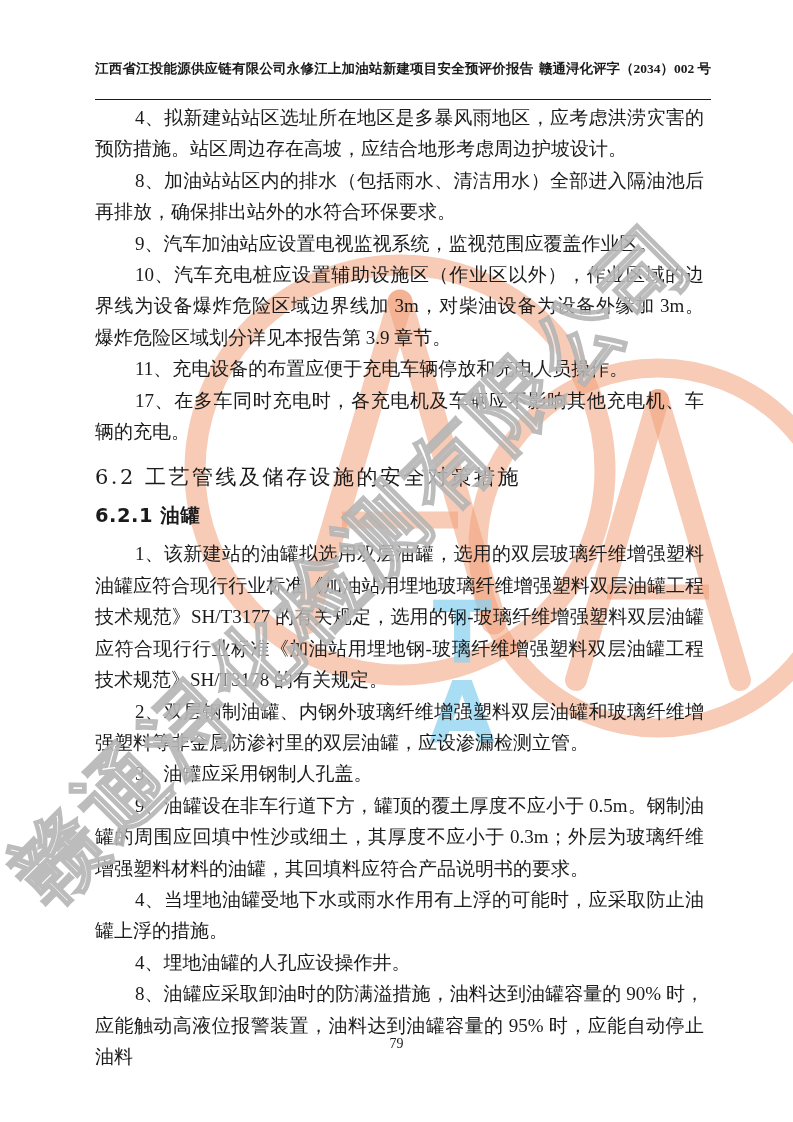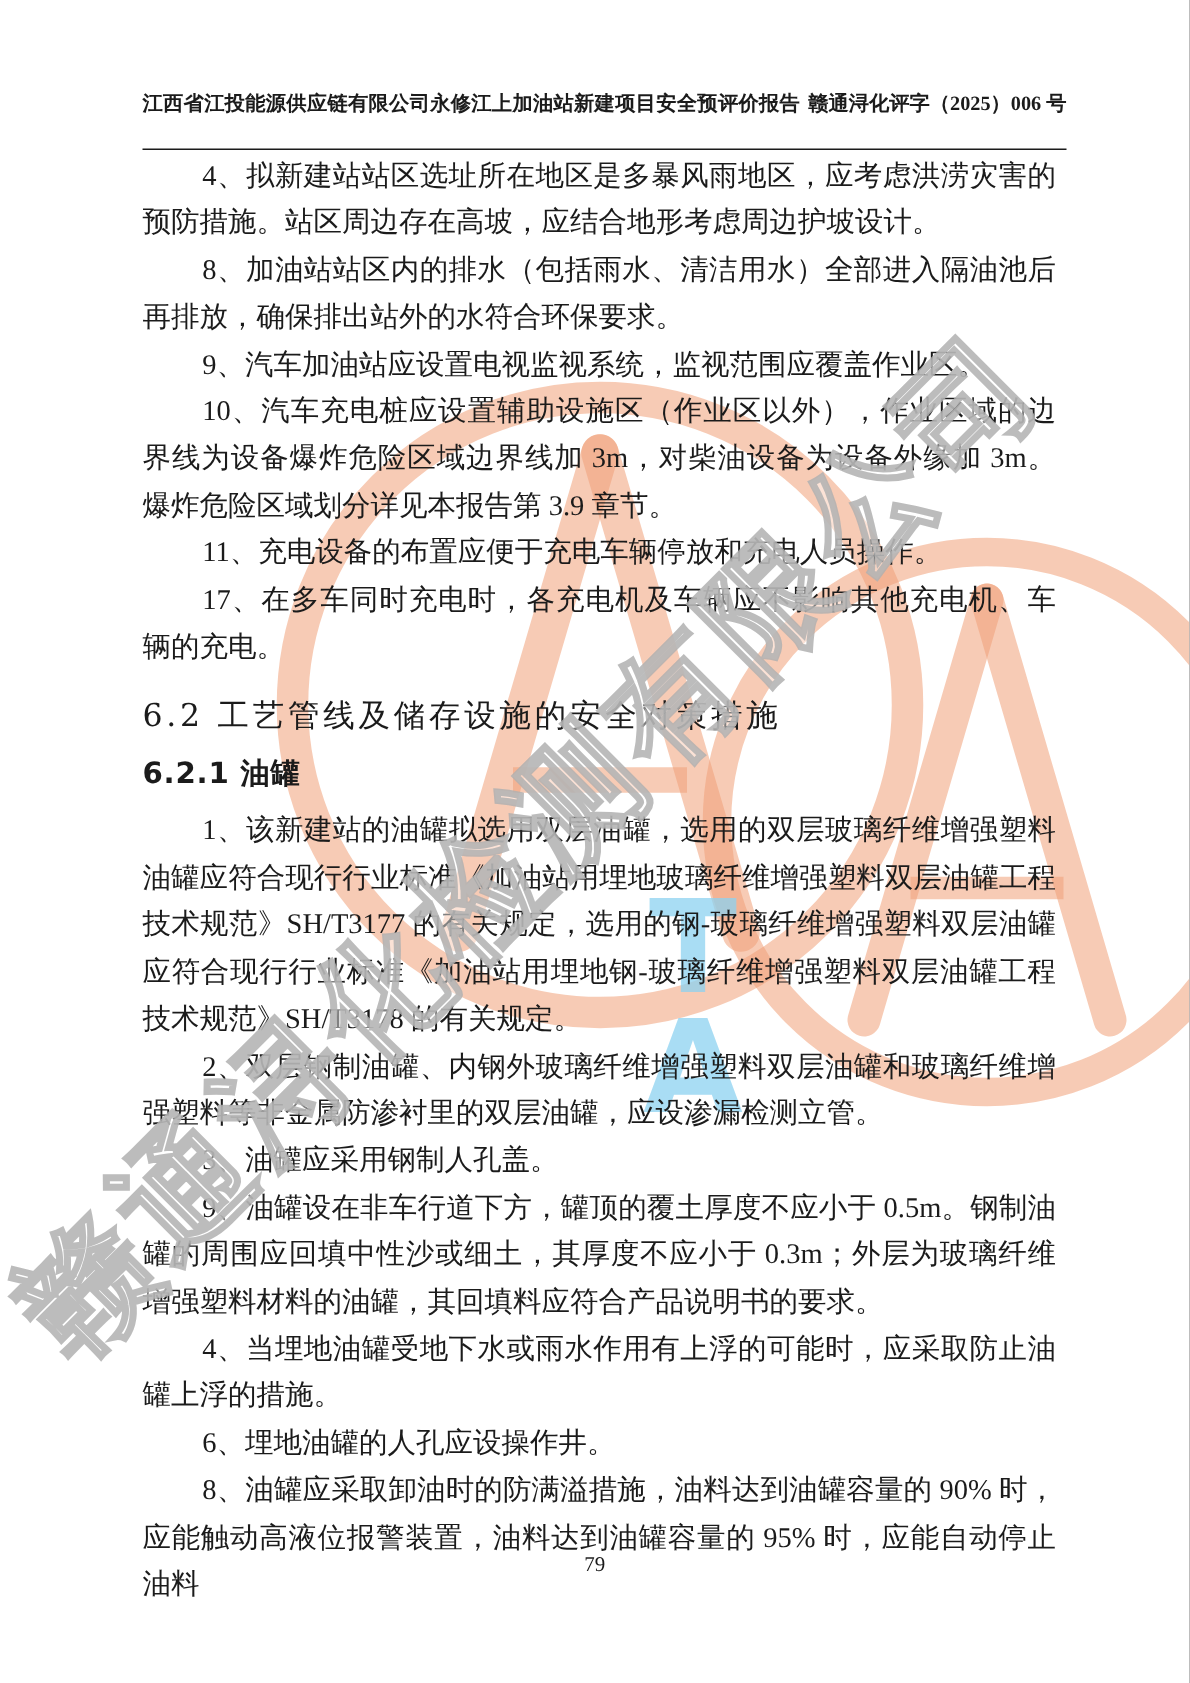--- a/index.html
+++ b/index.html
@@ -84,40 +84,40 @@
       <path d="M658 400 L740 680" stroke-width="22" stroke-linecap="round"></path>
       <path d="M607 592 L709 592" stroke-width="15"></path>
     </g>
   </svg>
 
   <div class="wm-letters">T
 A</div>
 
   <div class="header">
     <span class="hl">江西省江投能源供应链有限公司永修江上加油站新建项目安全预评价报告</span>
-    <span class="hr">赣通浔化评字（2025）006 号</span>
+    <span class="hr">赣通浔化评字（2034）002 号</span>
   </div>
 
   <div class="content">
     <p>4、拟新建站站区选址所在地区是多暴风雨地区，应考虑洪涝灾害的预防措施。站区周边存在高坡，应结合地形考虑周边护坡设计。</p>
     <p>8、加油站站区内的排水（包括雨水、清洁用水）全部进入隔油池后再排放，确保排出站外的水符合环保要求。</p>
     <p>9、汽车加油站应设置电视监视系统，监视范围应覆盖作业区。</p>
     <p>10、汽车充电桩应设置辅助设施区（作业区以外），作业区域的边界线为设备爆炸危险区域边界线加 3m，对柴油设备为设备外缘加 3m。爆炸危险区域划分详见本报告第 3.9 章节。</p>
     <p>11、充电设备的布置应便于充电车辆停放和充电人员操作。</p>
     <p>17、在多车同时充电时，各充电机及车辆应不影响其他充电机、车辆的充电。</p>
 
     <h2 class="sec">6.2 工艺管线及储存设施的安全对策措施</h2>
     <h3 class="subsec">6.2.1 油罐</h3>
 
     <p>1、该新建站的油罐拟选用双层油罐，选用的双层玻璃纤维增强塑料油罐应符合现行行业标准《加油站用埋地玻璃纤维增强塑料双层油罐工程技术规范》SH/T3177 的有关规定，选用的钢-玻璃纤维增强塑料双层油罐应符合现行行业标准《加油站用埋地钢-玻璃纤维增强塑料双层油罐工程技术规范》SH/T3178 的有关规定。</p>
     <p>2、双层钢制油罐、内钢外玻璃纤维增强塑料双层油罐和玻璃纤维增强塑料等非金属防渗衬里的双层油罐，应设渗漏检测立管。</p>
     <p>3、油罐应采用钢制人孔盖。</p>
     <p>9、油罐设在非车行道下方，罐顶的覆土厚度不应小于 0.5m。钢制油罐的周围应回填中性沙或细土，其厚度不应小于 0.3m；外层为玻璃纤维增强塑料材料的油罐，其回填料应符合产品说明书的要求。</p>
     <p>4、当埋地油罐受地下水或雨水作用有上浮的可能时，应采取防止油罐上浮的措施。</p>
-    <p>6、埋地油罐的人孔应设操作井。</p>
+    <p>4、埋地油罐的人孔应设操作井。</p>
     <p>8、油罐应采取卸油时的防满溢措施，油料达到油罐容量的 90% 时，应能触动高液位报警装置，油料达到油罐容量的 95% 时，应能自动停止油料</p>
   </div>
 
   <div class="wm-text">赣通浔化检测有限公司</div>
 
   <div class="page-number">79</div>
 
 </div>
 
 </body></html>

